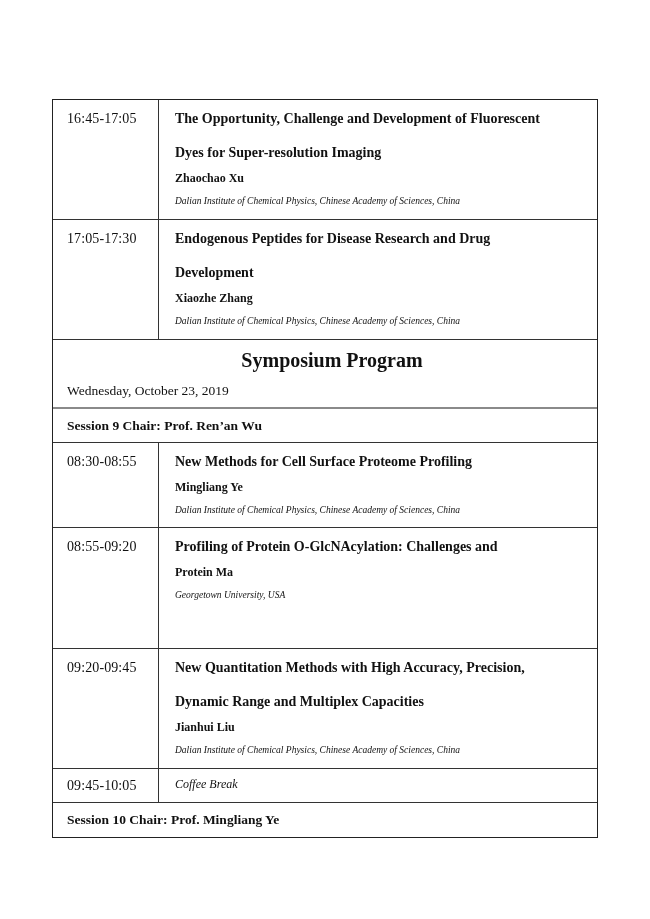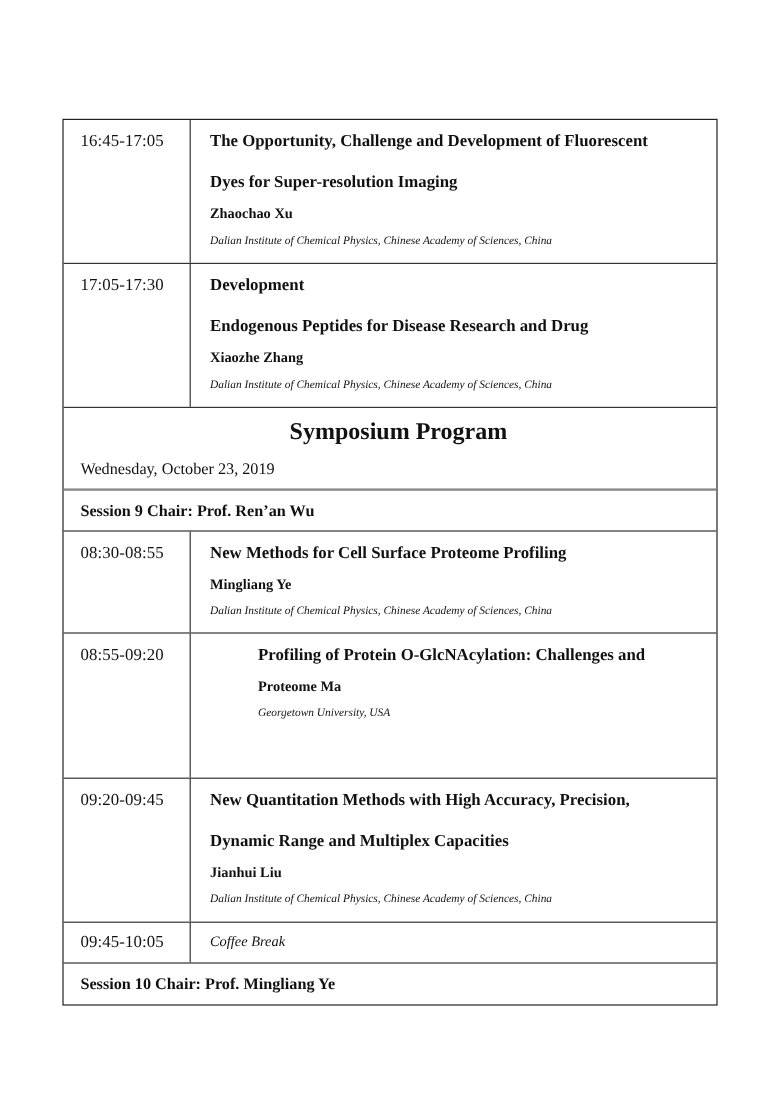--- a/index.html
+++ b/index.html
@@ -59,21 +59,21 @@
       line-height: 16px;
       margin-top: 0px;
     }
     .affil {
       font-style: italic;
       font-size: 9.5px;
       line-height: 14px;
       margin-top: 8px;
     }
     .row-h120 { height: 120px; }
-    .row-h121 { height: 121px; gap: 40px; }
+    .row-h121 { height: 121px; }
     .row-h85 { height: 85px; }
     .row-h34 { height: 34px; }
 
     .header-block {
       height: 69px;
       border-bottom: 2px solid #8a8a8a;
       box-sizing: border-box;
       padding-left: 14px;
       position: relative;
     }
@@ -121,22 +121,22 @@
       </div>
       <div class="speaker">Zhaochao Xu</div>
       <div class="affil">Dalian Institute of Chemical Physics, Chinese Academy of Sciences, China</div>
     </div>
   </div>
 
   <div class="row row-h120">
     <div class="time-cell">17:05-17:30</div>
     <div class="content-cell">
       <div class="talk-title">
+        <div>Endogenous Peptides for Disease Research and Drug</div>
         <div>Development</div>
-        <div>Endogenous Peptides for Disease Research and Drug</div>
       </div>
       <div class="speaker">Xiaozhe Zhang</div>
       <div class="affil">Dalian Institute of Chemical Physics, Chinese Academy of Sciences, China</div>
     </div>
   </div>
 
   <div class="header-block">
     <div class="sym-title">Symposium Program</div>
     <div class="sym-date">Wednesday, October 23, 2019</div>
   </div>
@@ -153,21 +153,21 @@
       <div class="affil">Dalian Institute of Chemical Physics, Chinese Academy of Sciences, China</div>
     </div>
   </div>
 
   <div class="row row-h121">
     <div class="time-cell">08:55-09:20</div>
     <div class="content-cell">
       <div class="talk-title">
         <div>Profiling of Protein O-GlcNAcylation: Challenges and</div>
       </div>
-      <div class="speaker">Proteome Ma</div>
+      <div class="speaker">Protein Ma</div>
       <div class="affil">Georgetown University, USA</div>
     </div>
   </div>
 
   <div class="row row-h120">
     <div class="time-cell">09:20-09:45</div>
     <div class="content-cell">
       <div class="talk-title">
         <div>New Quantitation Methods with High Accuracy, Precision,</div>
         <div>Dynamic Range and Multiplex Capacities</div>

